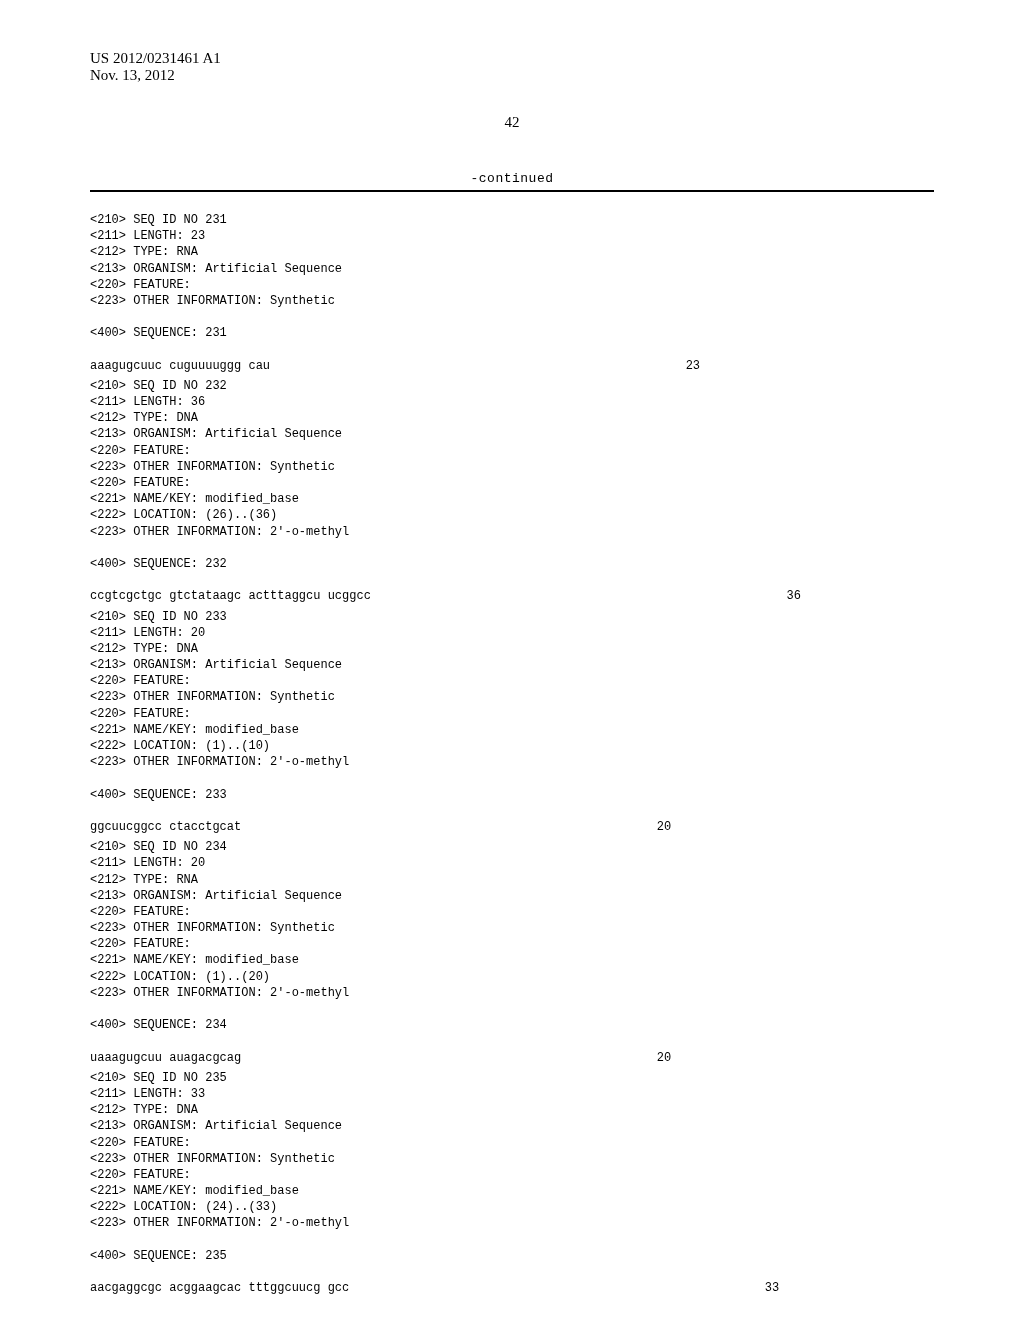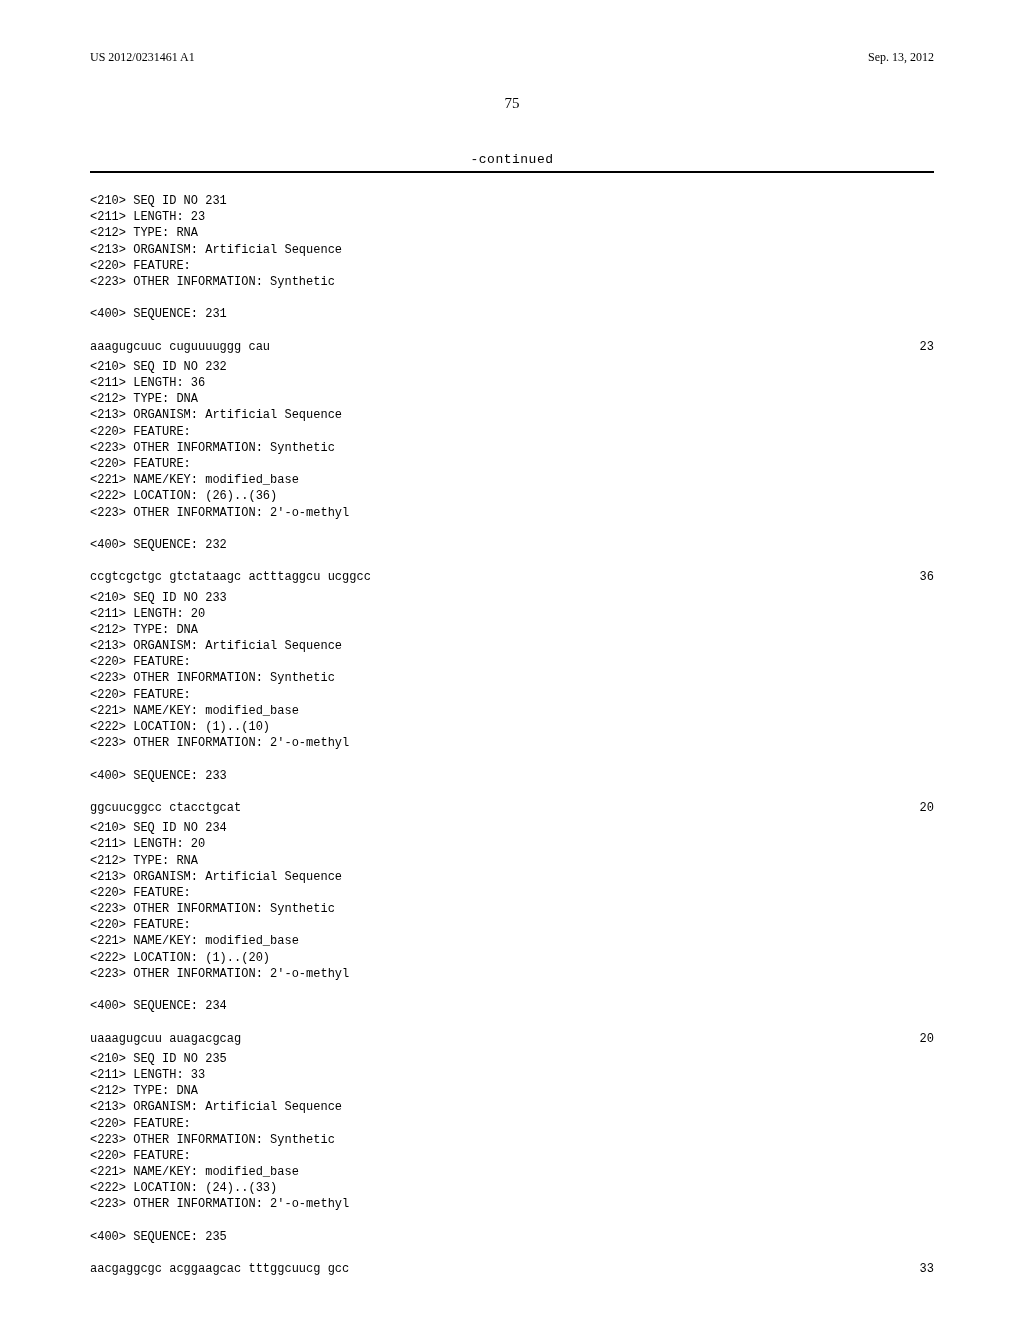--- a/index.html
+++ b/index.html
@@ -13,22 +13,23 @@
   .page {
     width: 1024px;
     height: 1320px;
     position: relative;
     box-sizing: border-box;
     padding: 50px 90px 40px 90px;
   }
   .header-row {
     display: flex;
     justify-content: space-between;
-    font-size: 12px;
+    font-size: 15px;
     margin-bottom: 30px;
+    flex-direction: column;
   }
   .header-left { font-weight: normal; }
   .header-right { font-weight: normal; }
   .page-number {
     text-align: center;
     font-size: 15px;
     margin-bottom: 40px;
   }
   .continued {
     text-align: center;
@@ -51,40 +52,39 @@
     margin-top: 20px;
   }
   .seq-block {
     margin-top: 4px;
   }
   .seq-line {
     display: block;
   }
   .seq-data-row {
     display: flex;
-    justify-content: space-between;
+    justify-content: flex-start;
   }
   .seq-data-row .seq-text { flex: 0 0 auto; }
   .seq-data-row .seq-len {
     width: 430px;
     text-align: right;
-    padding-left: 8px;
   }
 </style>
 </head>
 <body>
 
 <div class="page">
 
   <div class="header-row">
     <div class="header-left">US 2012/0231461 A1</div>
-    <div class="header-right">Sep. 13, 2012</div>
+    <div class="header-right">Nov. 13, 2012</div>
   </div>
 
-  <div class="page-number">75</div>
+  <div class="page-number">42</div>
 
   <div class="continued">-continued</div>
 
   <hr class="sep">
 
   <div class="seq-body" id="seq-body"><div class="seq-block"><span class="seq-line">&lt;210&gt; SEQ ID NO 231</span><span class="seq-line">&lt;211&gt; LENGTH: 23</span><span class="seq-line">&lt;212&gt; TYPE: RNA</span><span class="seq-line">&lt;213&gt; ORGANISM: Artificial Sequence</span><span class="seq-line">&lt;220&gt; FEATURE:</span><span class="seq-line">&lt;223&gt; OTHER INFORMATION: Synthetic</span><span class="seq-line"> </span><span class="seq-line">&lt;400&gt; SEQUENCE: 231</span><span class="seq-line"> </span><div class="seq-data-row"><span class="seq-text">aaagugcuuc cuguuuuggg cau</span><span class="seq-len">23</span></div></div><div class="seq-block"><span class="seq-line">&lt;210&gt; SEQ ID NO 232</span><span class="seq-line">&lt;211&gt; LENGTH: 36</span><span class="seq-line">&lt;212&gt; TYPE: DNA</span><span class="seq-line">&lt;213&gt; ORGANISM: Artificial Sequence</span><span class="seq-line">&lt;220&gt; FEATURE:</span><span class="seq-line">&lt;223&gt; OTHER INFORMATION: Synthetic</span><span class="seq-line">&lt;220&gt; FEATURE:</span><span class="seq-line">&lt;221&gt; NAME/KEY: modified_base</span><span class="seq-line">&lt;222&gt; LOCATION: (26)..(36)</span><span class="seq-line">&lt;223&gt; OTHER INFORMATION: 2'-o-methyl</span><span class="seq-line"> </span><span class="seq-line">&lt;400&gt; SEQUENCE: 232</span><span class="seq-line"> </span><div class="seq-data-row"><span class="seq-text">ccgtcgctgc gtctataagc actttaggcu ucggcc</span><span class="seq-len">36</span></div></div><div class="seq-block"><span class="seq-line">&lt;210&gt; SEQ ID NO 233</span><span class="seq-line">&lt;211&gt; LENGTH: 20</span><span class="seq-line">&lt;212&gt; TYPE: DNA</span><span class="seq-line">&lt;213&gt; ORGANISM: Artificial Sequence</span><span class="seq-line">&lt;220&gt; FEATURE:</span><span class="seq-line">&lt;223&gt; OTHER INFORMATION: Synthetic</span><span class="seq-line">&lt;220&gt; FEATURE:</span><span class="seq-line">&lt;221&gt; NAME/KEY: modified_base</span><span class="seq-line">&lt;222&gt; LOCATION: (1)..(10)</span><span class="seq-line">&lt;223&gt; OTHER INFORMATION: 2'-o-methyl</span><span class="seq-line"> </span><span class="seq-line">&lt;400&gt; SEQUENCE: 233</span><span class="seq-line"> </span><div class="seq-data-row"><span class="seq-text">ggcuucggcc ctacctgcat</span><span class="seq-len">20</span></div></div><div class="seq-block"><span class="seq-line">&lt;210&gt; SEQ ID NO 234</span><span class="seq-line">&lt;211&gt; LENGTH: 20</span><span class="seq-line">&lt;212&gt; TYPE: RNA</span><span class="seq-line">&lt;213&gt; ORGANISM: Artificial Sequence</span><span class="seq-line">&lt;220&gt; FEATURE:</span><span class="seq-line">&lt;223&gt; OTHER INFORMATION: Synthetic</span><span class="seq-line">&lt;220&gt; FEATURE:</span><span class="seq-line">&lt;221&gt; NAME/KEY: modified_base</span><span class="seq-line">&lt;222&gt; LOCATION: (1)..(20)</span><span class="seq-line">&lt;223&gt; OTHER INFORMATION: 2'-o-methyl</span><span class="seq-line"> </span><span class="seq-line">&lt;400&gt; SEQUENCE: 234</span><span class="seq-line"> </span><div class="seq-data-row"><span class="seq-text">uaaagugcuu auagacgcag</span><span class="seq-len">20</span></div></div><div class="seq-block"><span class="seq-line">&lt;210&gt; SEQ ID NO 235</span><span class="seq-line">&lt;211&gt; LENGTH: 33</span><span class="seq-line">&lt;212&gt; TYPE: DNA</span><span class="seq-line">&lt;213&gt; ORGANISM: Artificial Sequence</span><span class="seq-line">&lt;220&gt; FEATURE:</span><span class="seq-line">&lt;223&gt; OTHER INFORMATION: Synthetic</span><span class="seq-line">&lt;220&gt; FEATURE:</span><span class="seq-line">&lt;221&gt; NAME/KEY: modified_base</span><span class="seq-line">&lt;222&gt; LOCATION: (24)..(33)</span><span class="seq-line">&lt;223&gt; OTHER INFORMATION: 2'-o-methyl</span><span class="seq-line"> </span><span class="seq-line">&lt;400&gt; SEQUENCE: 235</span><span class="seq-line"> </span><div class="seq-data-row"><span class="seq-text">aacgaggcgc acggaagcac tttggcuucg gcc</span><span class="seq-len">33</span></div></div></div>
 
 </div>
 
 </body></html>

